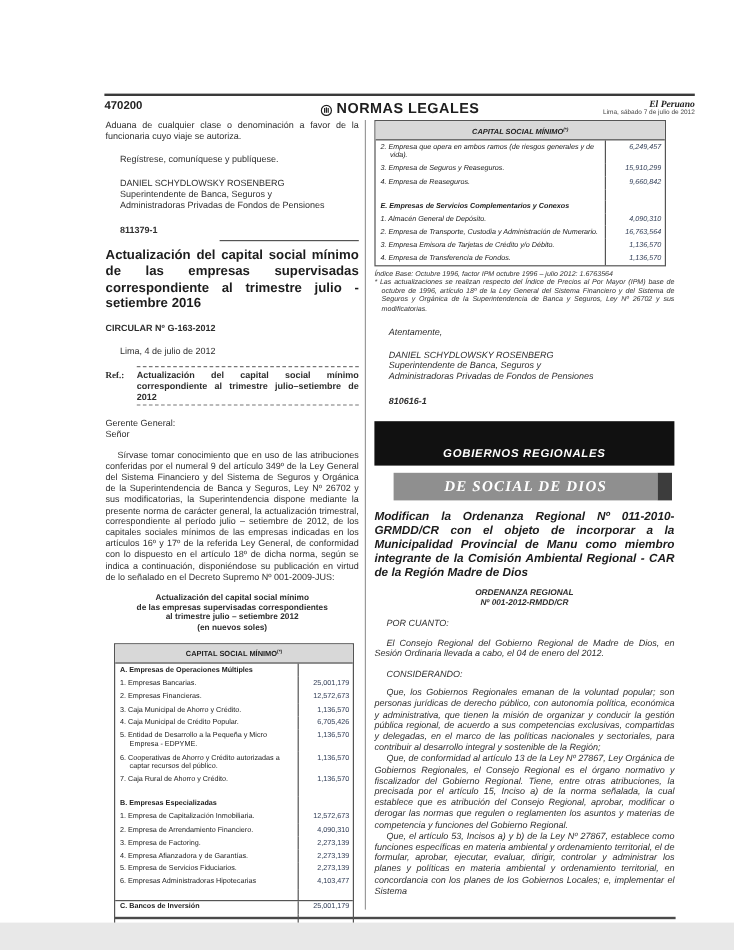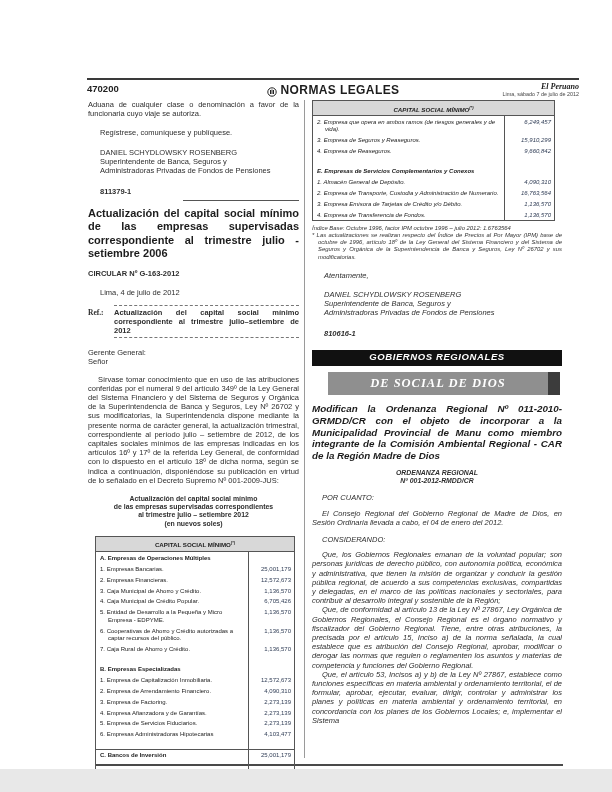--- a/index.html
+++ b/index.html
@@ -45,21 +45,21 @@
   .sprow{height:9px;}
   .tb-bold .tlabel{font-weight:bold;}
   #tblL{width:198px;margin-left:7px;}
   #tblR{width:241px;margin-top:0;}
   #tblR .tval{width:46px;}
   .tiny{font-size:5.9px;line-height:7.1px;text-align:justify;color:#333;}
   .noteidx{margin-top:4px;}
   .hangfoot{padding-left:6px;text-indent:-6px;text-align:justify;}
   
   .banner-black{margin-top:12px;background:#111111;color:#ffffff;text-align:center;
-                font-weight:bold;font-size:9.5px;letter-spacing:.6px;padding:1px 0 4px;}
+                font-weight:bold;font-size:9.5px;letter-spacing:.6px;padding:22px 0 4px;}
   .banner-gray-wrap{display:flex;margin-top:6px;margin-left:16px;width:232px;}
   .banner-gray{flex:1;background:#8f8f8f;color:#ffffff;text-align:center;
                font-family:"Liberation Serif", serif;font-weight:bold;font-size:12.5px;
                line-height:15px;letter-spacing:1px;padding:4px 0;}
   .banner-tab{width:12px;background:#3c3c3c;}
   .ord{font-size:6.9px;line-height:8.2px;font-weight:bold;text-align:center;margin-top:7px;}
 </style>
 </head>
 <body>
 
@@ -90,21 +90,21 @@
   <div id="colL">
     <div class="p">Aduana de cualquier clase o denominación a favor de la funcionaria cuyo viaje se autoriza.</div>
     <div class="p mt10" style="padding-left:12px;">Regístrese, comuníquese y publíquese.</div>
     <div class="sig mt10" style="padding-left:12px;">
       <div>DANIEL SCHYDLOWSKY ROSENBERG</div>
       <div>Superintendente de Banca, Seguros y</div>
       <div>Administradoras Privadas de Fondos de Pensiones</div>
     </div>
     <div class="p b mt12" style="padding-left:12px;">811379-1</div>
     <div class="sep"></div>
-    <div class="title1">Actualización del capital social mínimo de las empresas supervisadas correspondiente al trimestre julio - setiembre 2006</div>
+    <div class="title1">Actualización del capital social mínimo de las empresas supervisadas correspondiente al trimestre julio - setiembre 2016</div>
     <div class="p b ctr mt8">CIRCULAR Nº G-163-2012</div>
     <div class="p mt10" style="padding-left:12px;">Lima, 4 de julio de 2012</div>
     <div class="refrow">
       <div class="reflabel">Ref.:</div>
       <div class="refbody">Actualización del capital social mínimo correspondiente al trimestre julio–setiembre de 2012</div>
     </div>
     <div class="p mt10">
       <div>Gerente General:</div>
       <div>Señor</div>
     </div>

